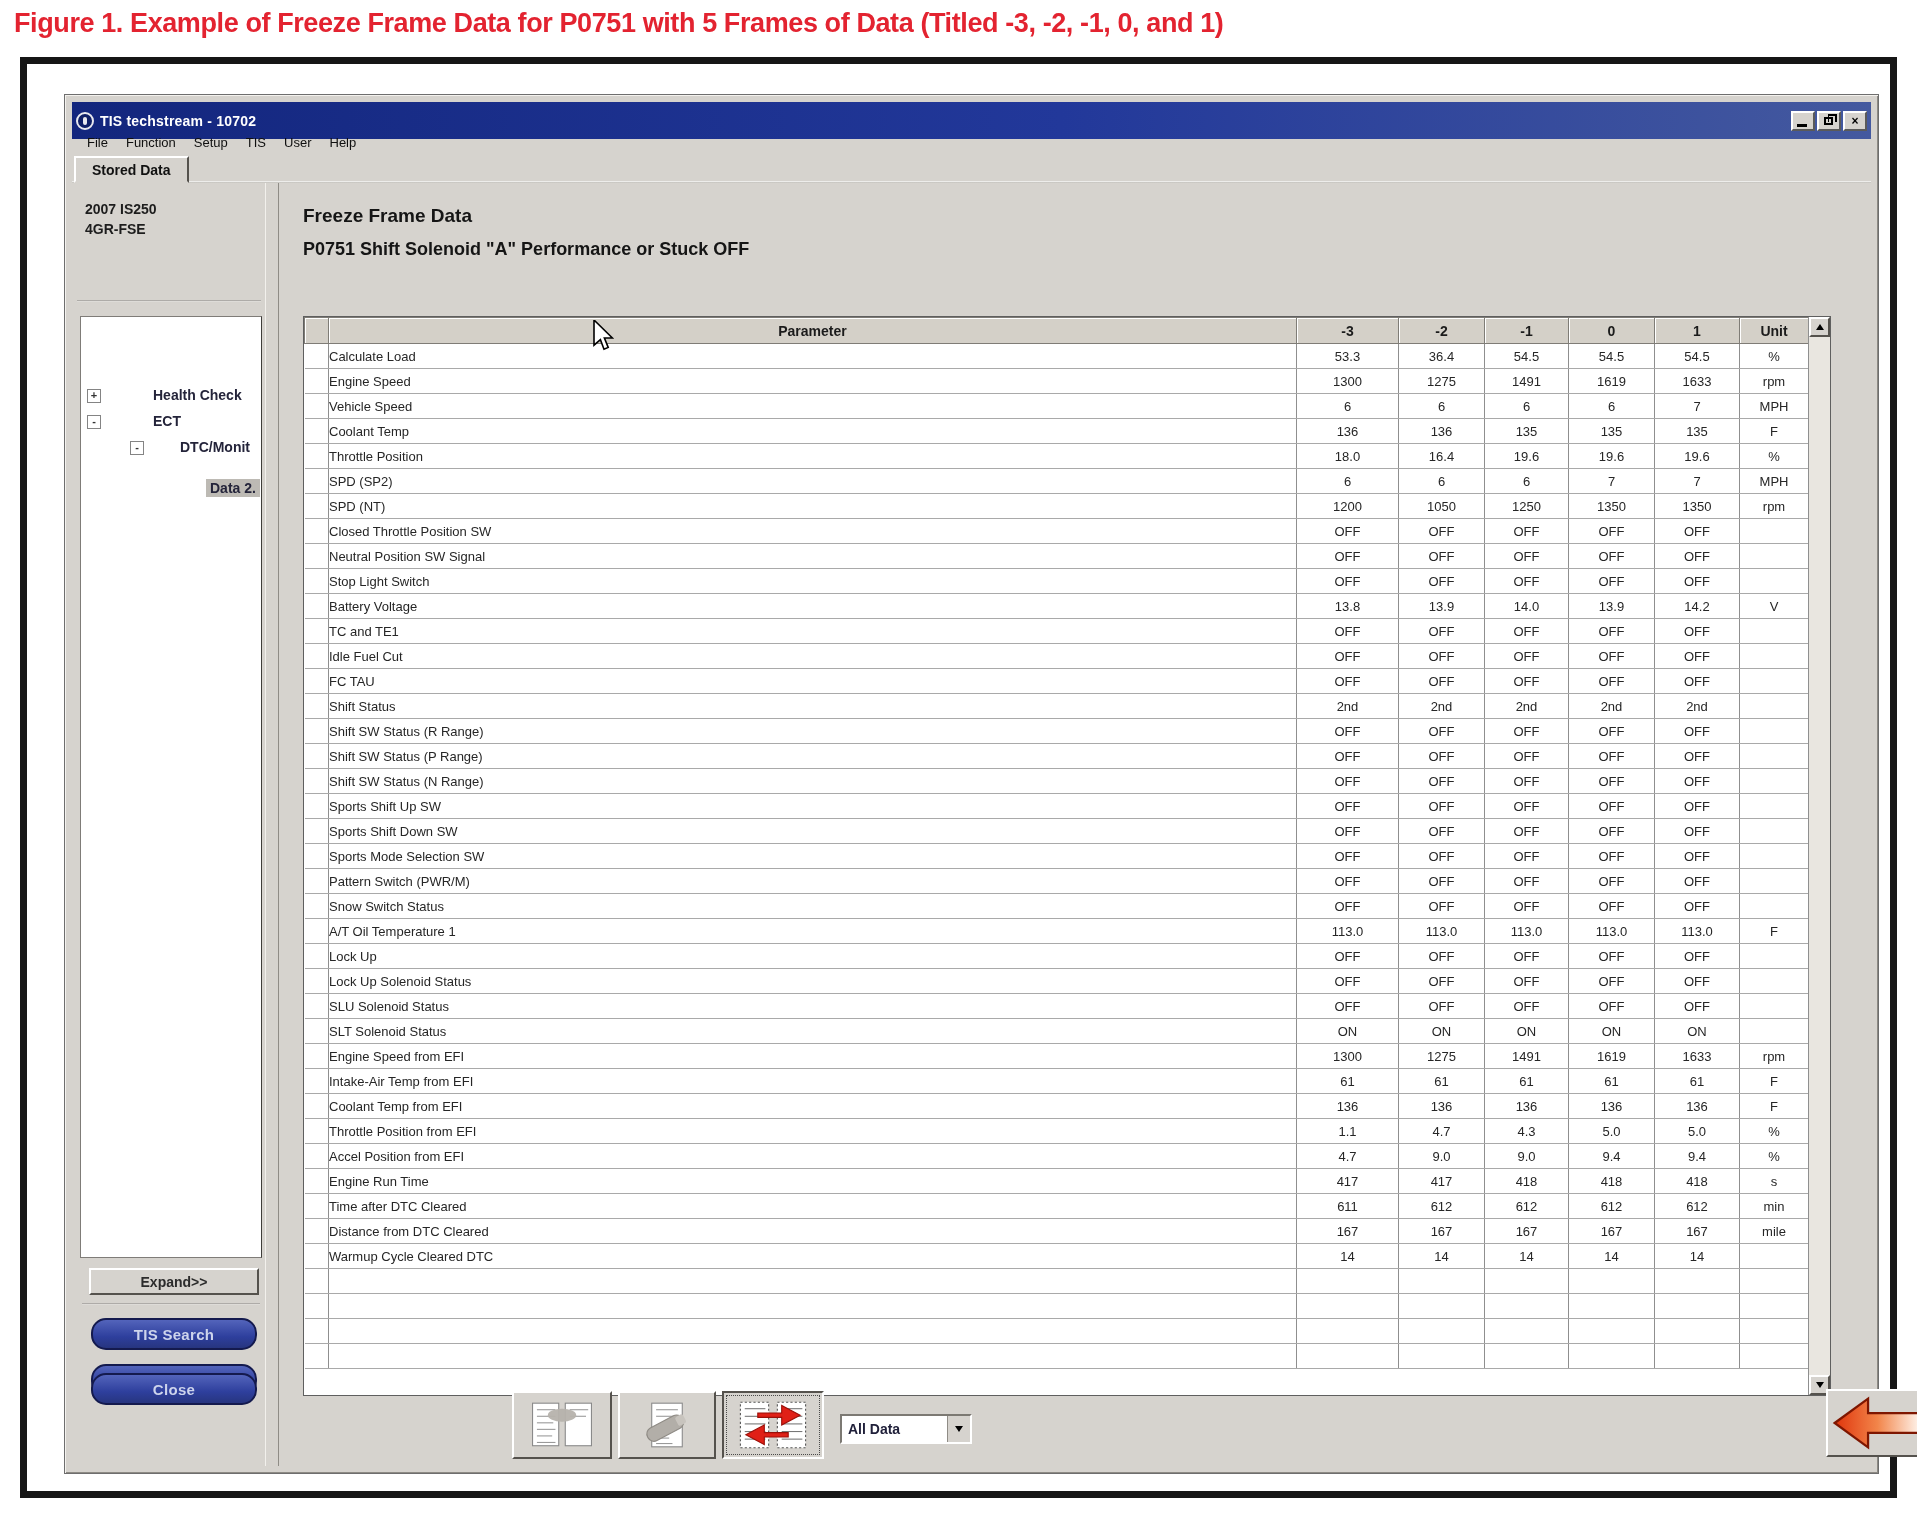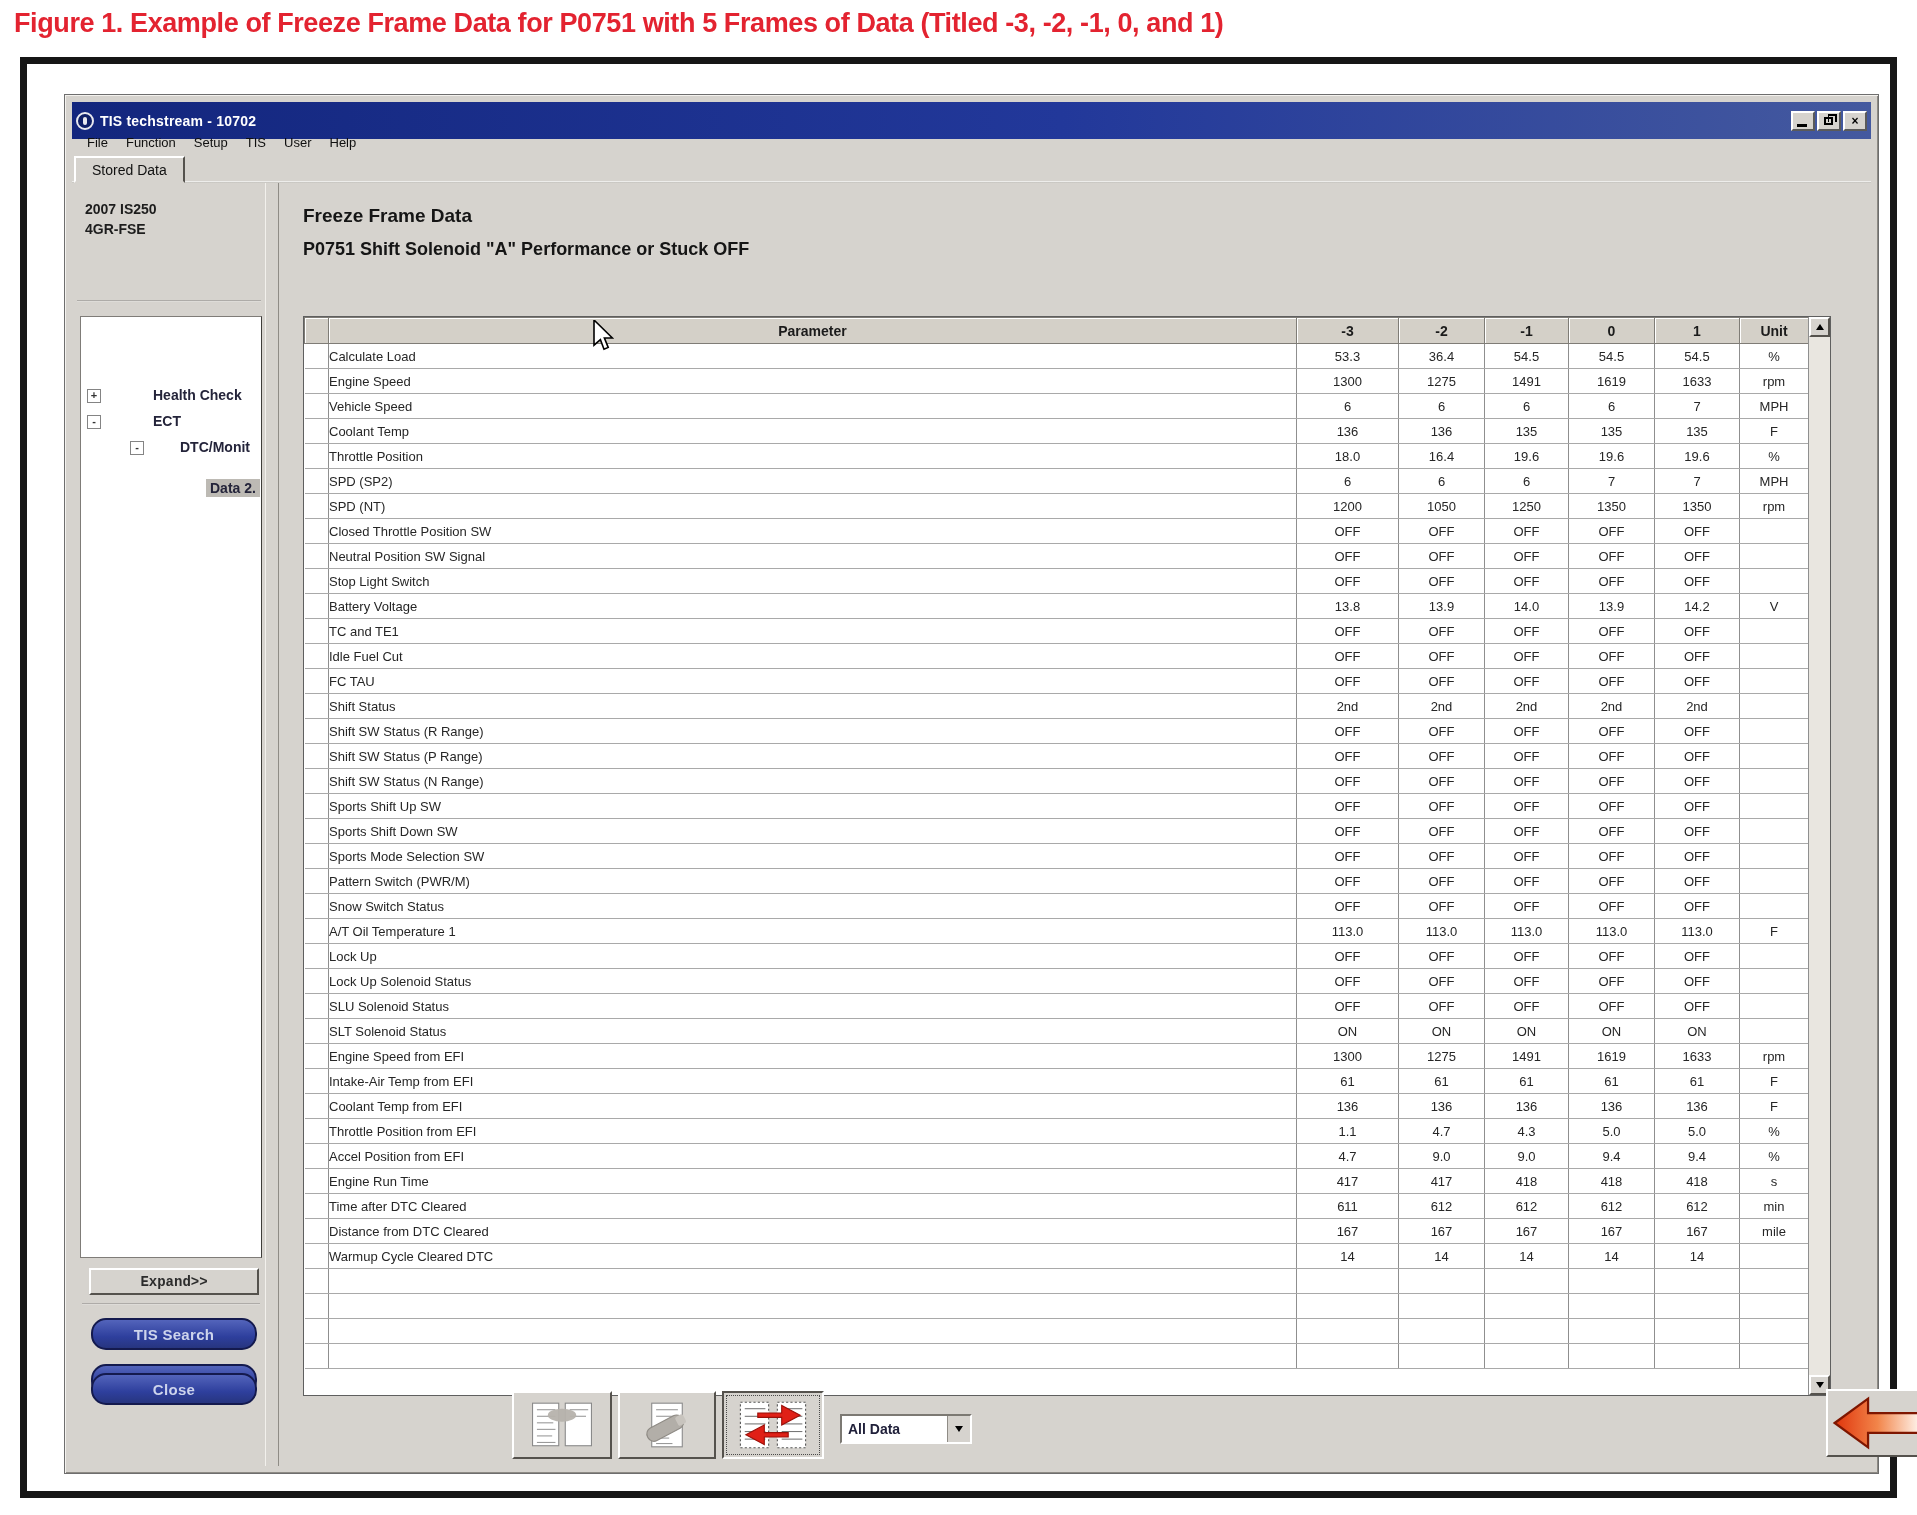--- a/index.html
+++ b/index.html
@@ -30,39 +30,39 @@
   .glyph-restore{position:absolute;left:5px;top:4px;width:9px;height:8px;border:2px solid #000;
        box-sizing:border-box;background:#d6d3ce;}
   .glyph-restore:before{content:"";position:absolute;left:2px;top:-5px;width:9px;height:8px;
        border:2px solid #000;border-left-width:1px;border-bottom:none;box-sizing:border-box;}
   .menubar{position:absolute;left:7px;top:35px;right:7px;height:24px;display:flex;
        align-items:center;padding-left:6px;}
   .menu-item{font-size:13px;padding:2px 9px;color:#101010;}
   .tabrow{position:absolute;left:7px;top:60px;right:7px;height:28px;}
   .tab{position:absolute;left:2px;top:1px;height:27px;padding:0 16px;background:#d6d3ce;
        border:2px solid;border-color:#fff #55524d #d6d3ce #fff;box-sizing:border-box;
-       display:flex;align-items:center;font-size:14px;font-weight:normal;z-index:2;}
+       display:flex;align-items:center;font-size:14px;font-weight:bold;z-index:2;}
   .tabline{position:absolute;left:0;right:0;bottom:0;height:2px;
        background:linear-gradient(#fff,#b9b6b0);}
   .content{position:absolute;left:7px;top:88px;right:7px;bottom:7px;background:#d6d3ce;}
   
   .sidebar{position:absolute;left:0;top:0;width:193px;bottom:0;}
   .vehicle{position:absolute;left:13px;top:16px;font-size:14px;font-weight:bold;
        color:#1d1d1d;line-height:20px;}
   .side-topline{position:absolute;left:5px;top:117px;width:184px;height:2px;
        background:linear-gradient(#969390,#f6f4f0);}
   .tree-panel{position:absolute;left:8px;top:133px;width:182px;height:942px;background:#fff;
        border:1px solid #7f7c78;border-right-color:#3f3d3a;box-sizing:border-box;}
   .tree-item{position:absolute;font-size:14px;font-weight:bold;color:#24243a;white-space:nowrap;}
   .tree-box{position:absolute;width:14px;height:14px;border:1px solid #848484;background:#fff;
        box-sizing:border-box;font-size:11px;font-weight:bold;line-height:11px;text-align:center;color:#333;}
   .tree-label-selected{background:#bdbab4;padding:1px 4px;}
   .gray-btn{position:absolute;background:#d6d3ce;border:2px solid;
        border-color:#fff #55524d #55524d #fff;box-sizing:border-box;font-size:14px;
-       font-weight:bold;color:#2c2c2c;display:flex;align-items:center;justify-content:center;font-family:Liberation Mono, monospace;}
+       font-weight:bold;color:#2c2c2c;display:flex;align-items:center;justify-content:center;}
   .side-sep{position:absolute;left:10px;top:1120px;width:178px;height:2px;
        background:linear-gradient(#969390,#f6f4f0);}
   .pill-btn{position:absolute;left:19px;width:166px;height:32px;border-radius:15px;
        background:linear-gradient(#5364bb,#2e3f9d 60%,#27357f);border:2px solid #141a4e;
        box-sizing:border-box;color:#cdd4ec;font-size:15px;font-weight:bold;
        display:flex;align-items:center;justify-content:center;letter-spacing:.3px;}
   .divider{position:absolute;left:193px;top:0;width:12px;bottom:0;background:#d6d3ce;
        border-left:1px solid #f2f0ec;border-right:1px solid #8f8c86;}
   
   .main{position:absolute;left:205px;top:0;right:0;bottom:0;}

